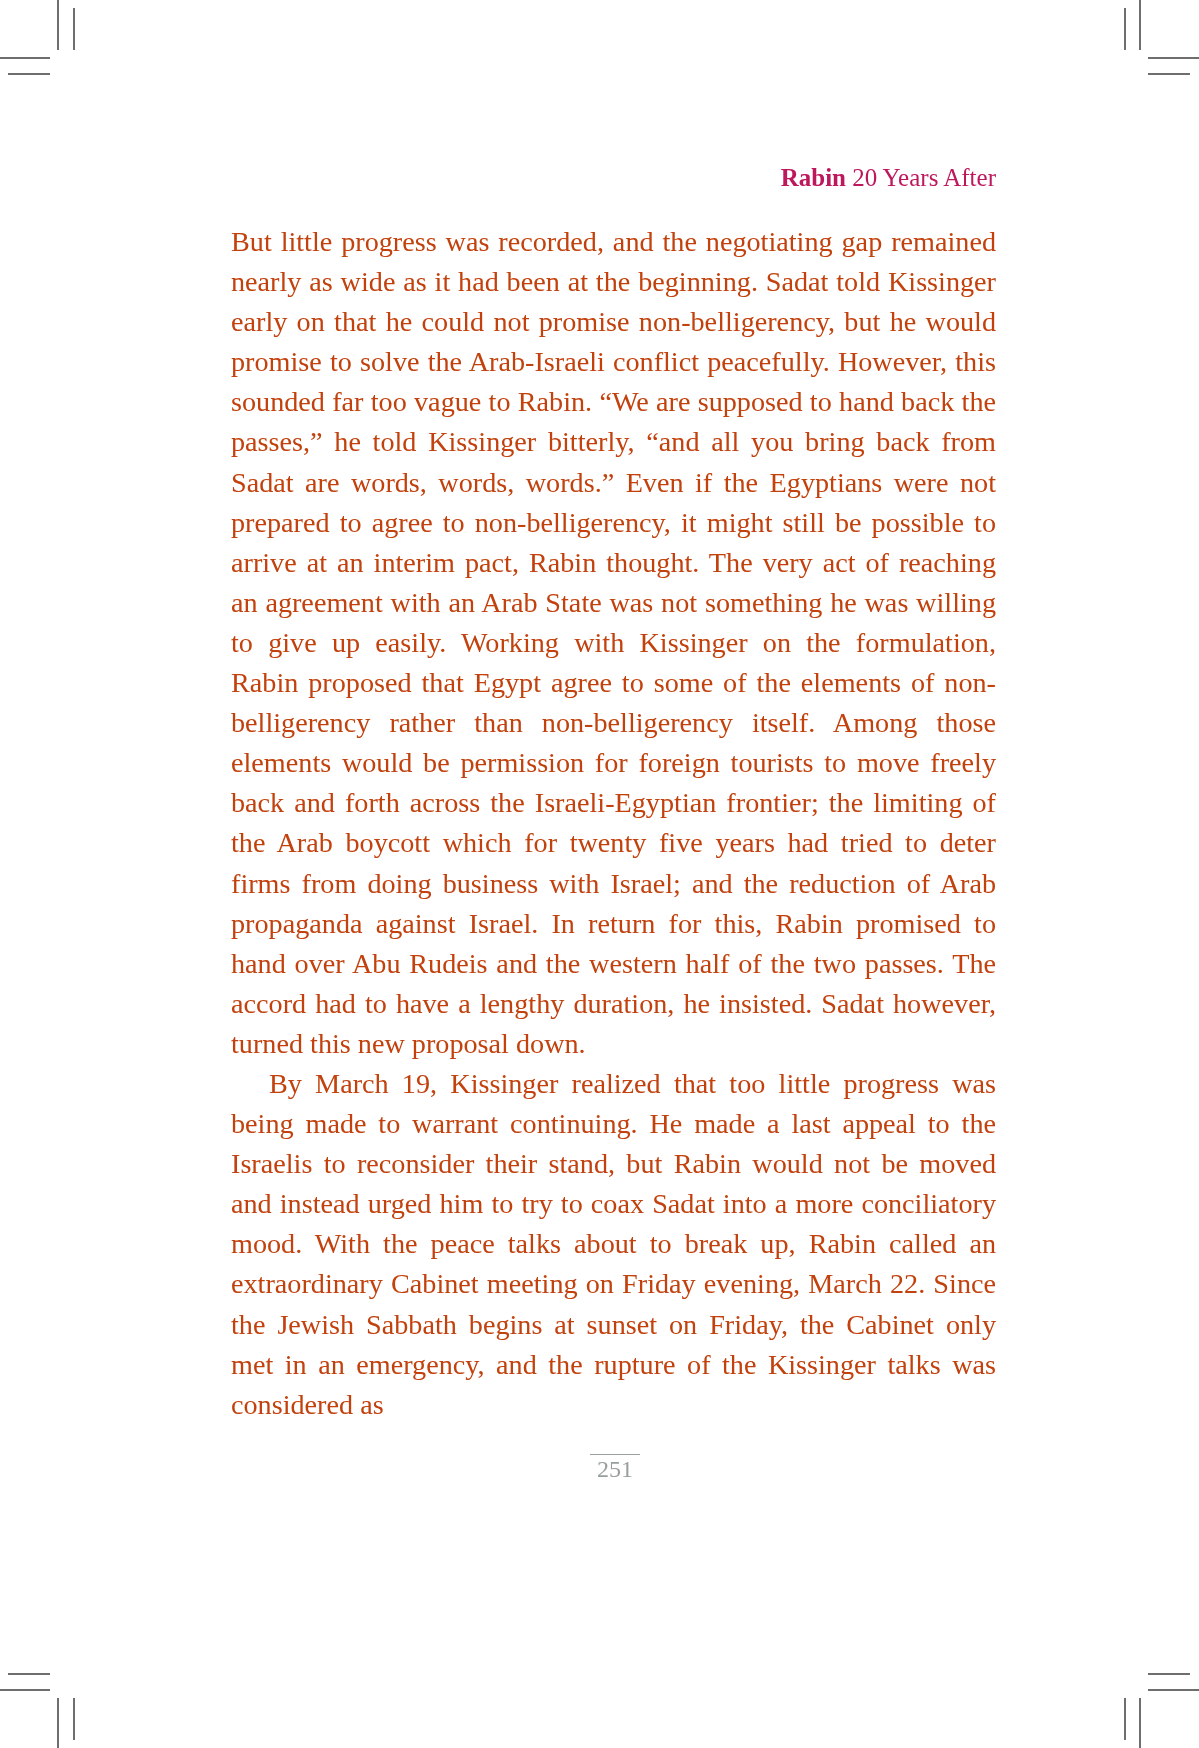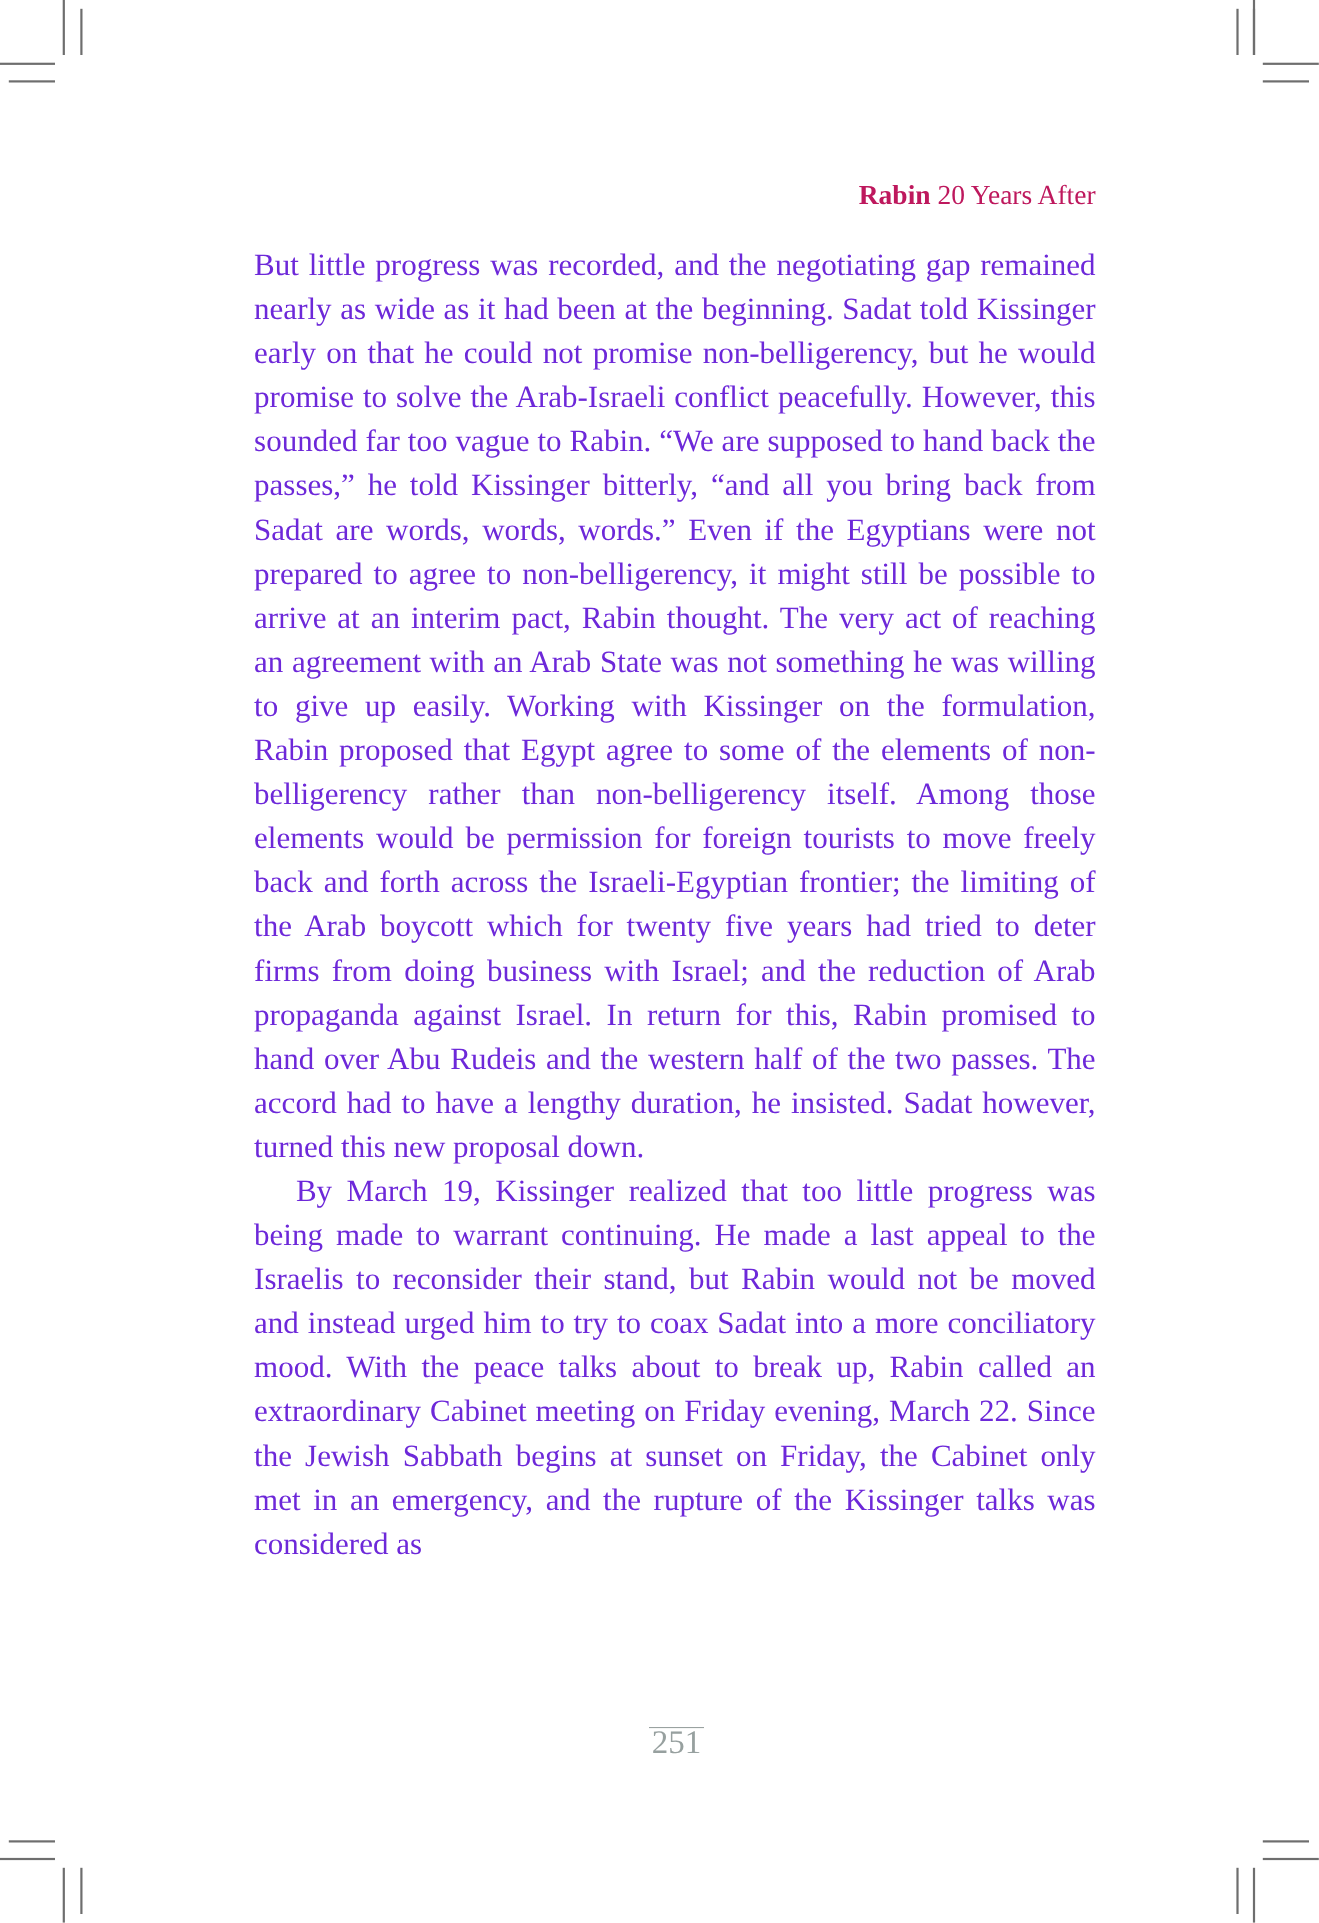--- a/index.html
+++ b/index.html
@@ -1,23 +1,23 @@
 <!DOCTYPE html>
 <html><head>
 <meta charset="utf-8">
 <style>
   html, body { margin:0; padding:0; background:#ffffff; }
   body { width:1199px; height:1748px; position:relative; overflow:hidden; font-family:"Liberation Serif", serif; }
   .mark { position:absolute; background:#6e6e6e; }
   .header { position:absolute; right:203px; top:164px; font-size:25px; color:#be185d; white-space:nowrap; }
   .header b { font-weight:bold; }
-  .body-text { position:absolute; left:231px; top:222px; width:765px; font-size:28.2px; line-height:40.1px; color:#6d28d9; text-align:justify; }
+  .body-text { position:absolute; left:231px; top:222px; width:765px; font-size:28.2px; line-height:40.1px; color:#c2410c; text-align:justify; }
   .body-text p { margin:0; }
   .body-text p.indent { text-indent:38px; }
-  .folio { position:absolute; left:590px; top:1570px; width:50px; text-align:center; font-size:30px; color:#97a09f; border-top:1.5px solid #9aa2a1; line-height:28px; }
+  .folio { position:absolute; left:590px; top:1454px; width:50px; text-align:center; font-size:24px; color:#97a09f; border-top:1.5px solid #9aa2a1; line-height:28px; }
 </style>
 </head>
 <body>
 
 <div class="mark" style="left:57px;top:0;width:2px;height:50px;"></div>
 <div class="mark" style="left:73px;top:8px;width:2px;height:42px;"></div>
 <div class="mark" style="left:0;top:57px;width:50px;height:2px;"></div>
 <div class="mark" style="left:8px;top:73px;width:42px;height:2px;"></div>
 
 <div class="mark" style="left:1139px;top:8px;width:2px;height:42px;"></div>

